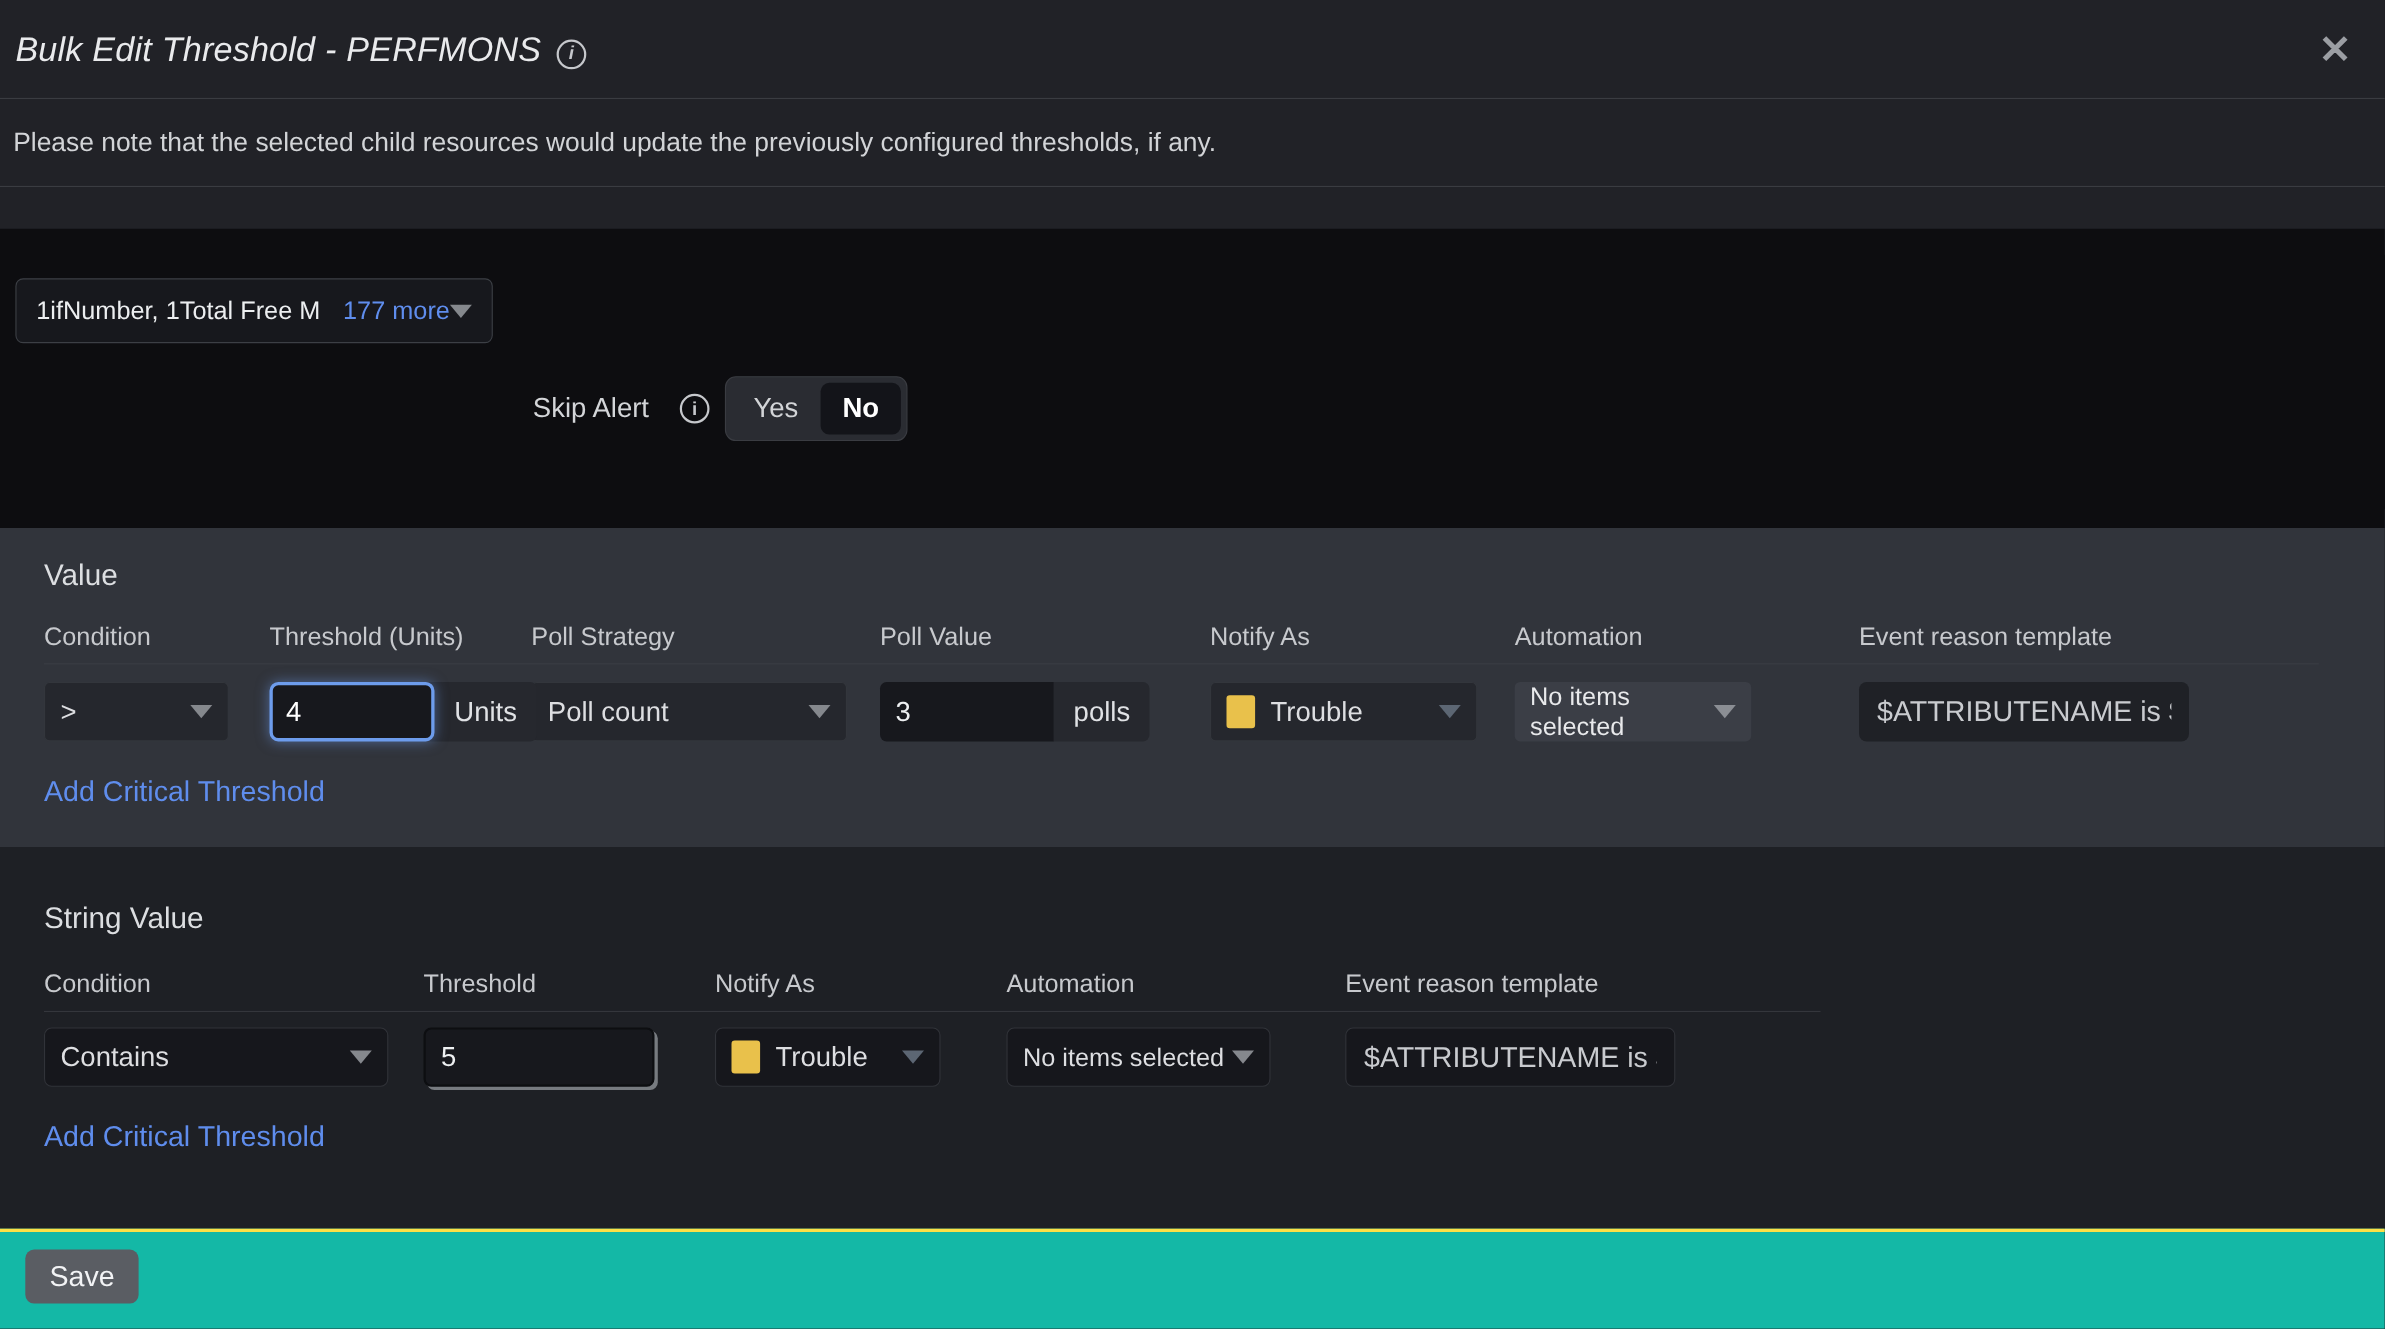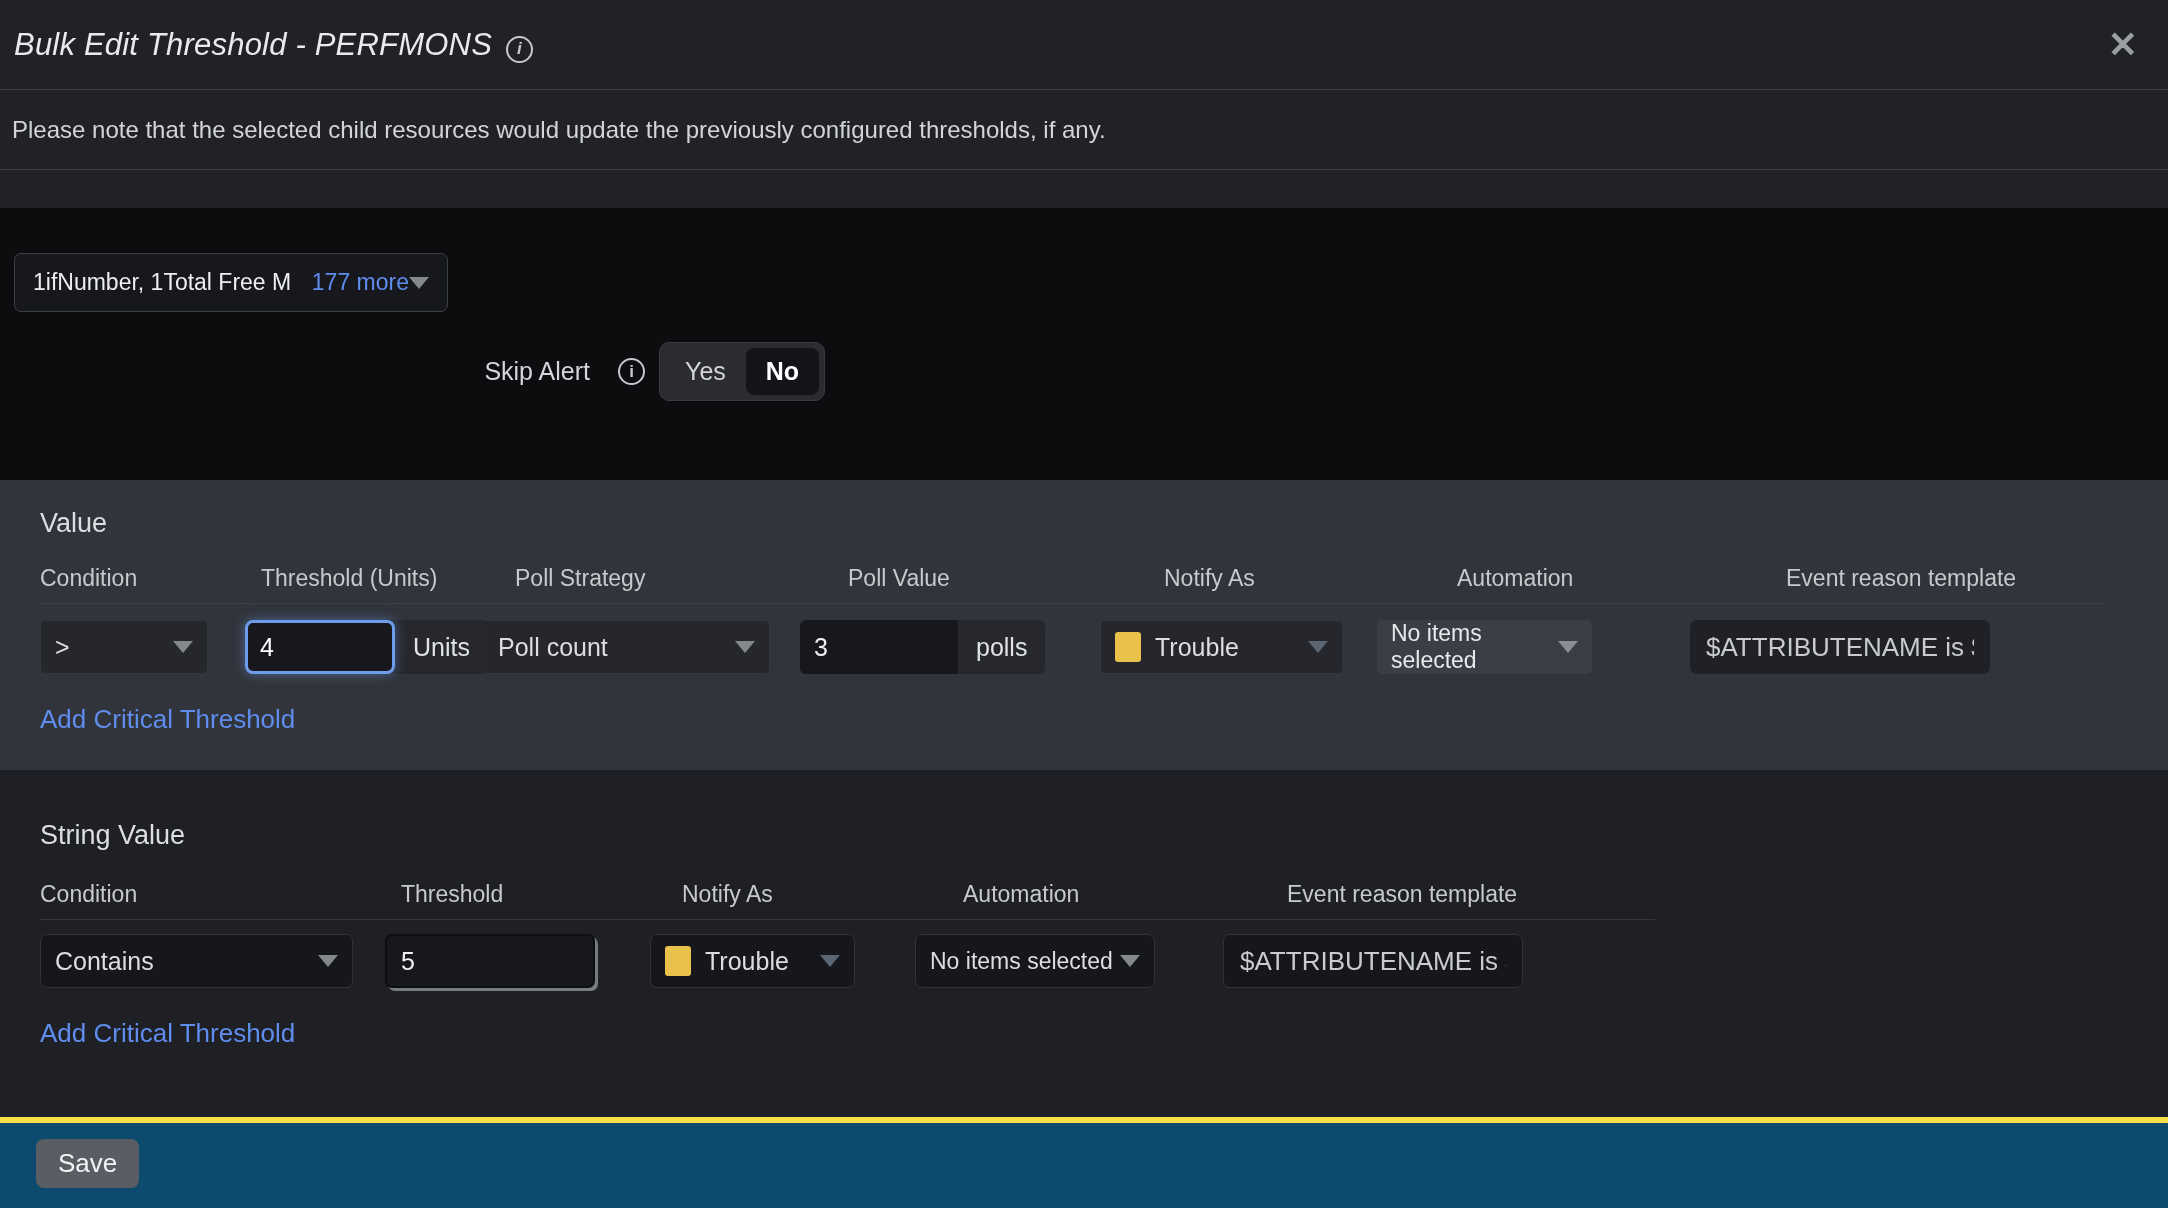--- a/index.html
+++ b/index.html
@@ -56,21 +56,21 @@
   }
   .toggle-opt { font-size:25px; color:#d2d4d7; padding:0 20px; cursor:pointer; }
   .toggle-opt.selected {
     background:#131419; color:#ffffff; font-weight:bold; border-radius:8px;
     height:47px; display:inline-flex; align-items:center; padding:0 20px;
   }
 
   
   .value-section { background:#31343b; height:290px; padding:28px 0 0 40px; }
   .section-title { font-size:27px; color:#dcdee1; }
-  .col-headers { display:flex; margin-top:26px; font-size:23px; color:#c7c9cd; padding-bottom:11px;gap:16px; }
+  .col-headers { display:flex; margin-top:26px; font-size:23px; color:#c7c9cd; padding-bottom:11px; }
   .value-section .col-headers { border-bottom:1px solid #3b3e45; margin-right:60px; }
   .vc1{width:205px}.vc2{width:238px}.vc3{width:317px}.vc4{width:300px}.vc5{width:277px}.vc6{width:313px}.vc7{width:310px}
   .sc1{width:345px}.sc2{width:265px}.sc3{width:265px}.sc4{width:308px}.sc5{width:310px}
 
   .controls-row { display:flex; align-items:center; margin-top:16px; }
   .cell { display:flex; align-items:center; }
 
   .sel {
     height:54px; border-radius:5px; display:flex; align-items:center;
     padding:0 14px; font-size:25px; cursor:pointer; color:#dddee1;
@@ -115,21 +115,21 @@
     background:#17181d; border:2px solid #0d0e11; border-radius:7px;
     box-shadow:3px 3px 0 rgba(150,153,159,.75);
     color:#eef0f2; font-size:25px; padding:0 14px; height:54px; width:210px; outline:none;
   }
   .reason-outline {
     background:#16171c; border:1px solid #313339; border-radius:7px; color:#c9cbcf;
     font-size:26px; height:54px; padding:0 16px; width:300px; outline:none; white-space:nowrap; overflow:hidden;
   }
 
   
-  .modal-footer { background:#0c4a6e; border-top:6px solid #fde047; height:91px; padding:16px 0 0 36px; }
+  .modal-footer { background:#14b8a6; border-top:3px solid #fde047; height:91px; padding:16px 0 0 23px; }
   .save-btn {
     background:#5a5d63; color:#f2f3f5; font-size:26px; border:none; border-radius:8px;
     padding:9px 22px; cursor:pointer; font-family:"Liberation Sans", sans-serif;
   }
 </style>
 </head>
 <body>
 
 <div class="modal-header">
   <div class="modal-title">

